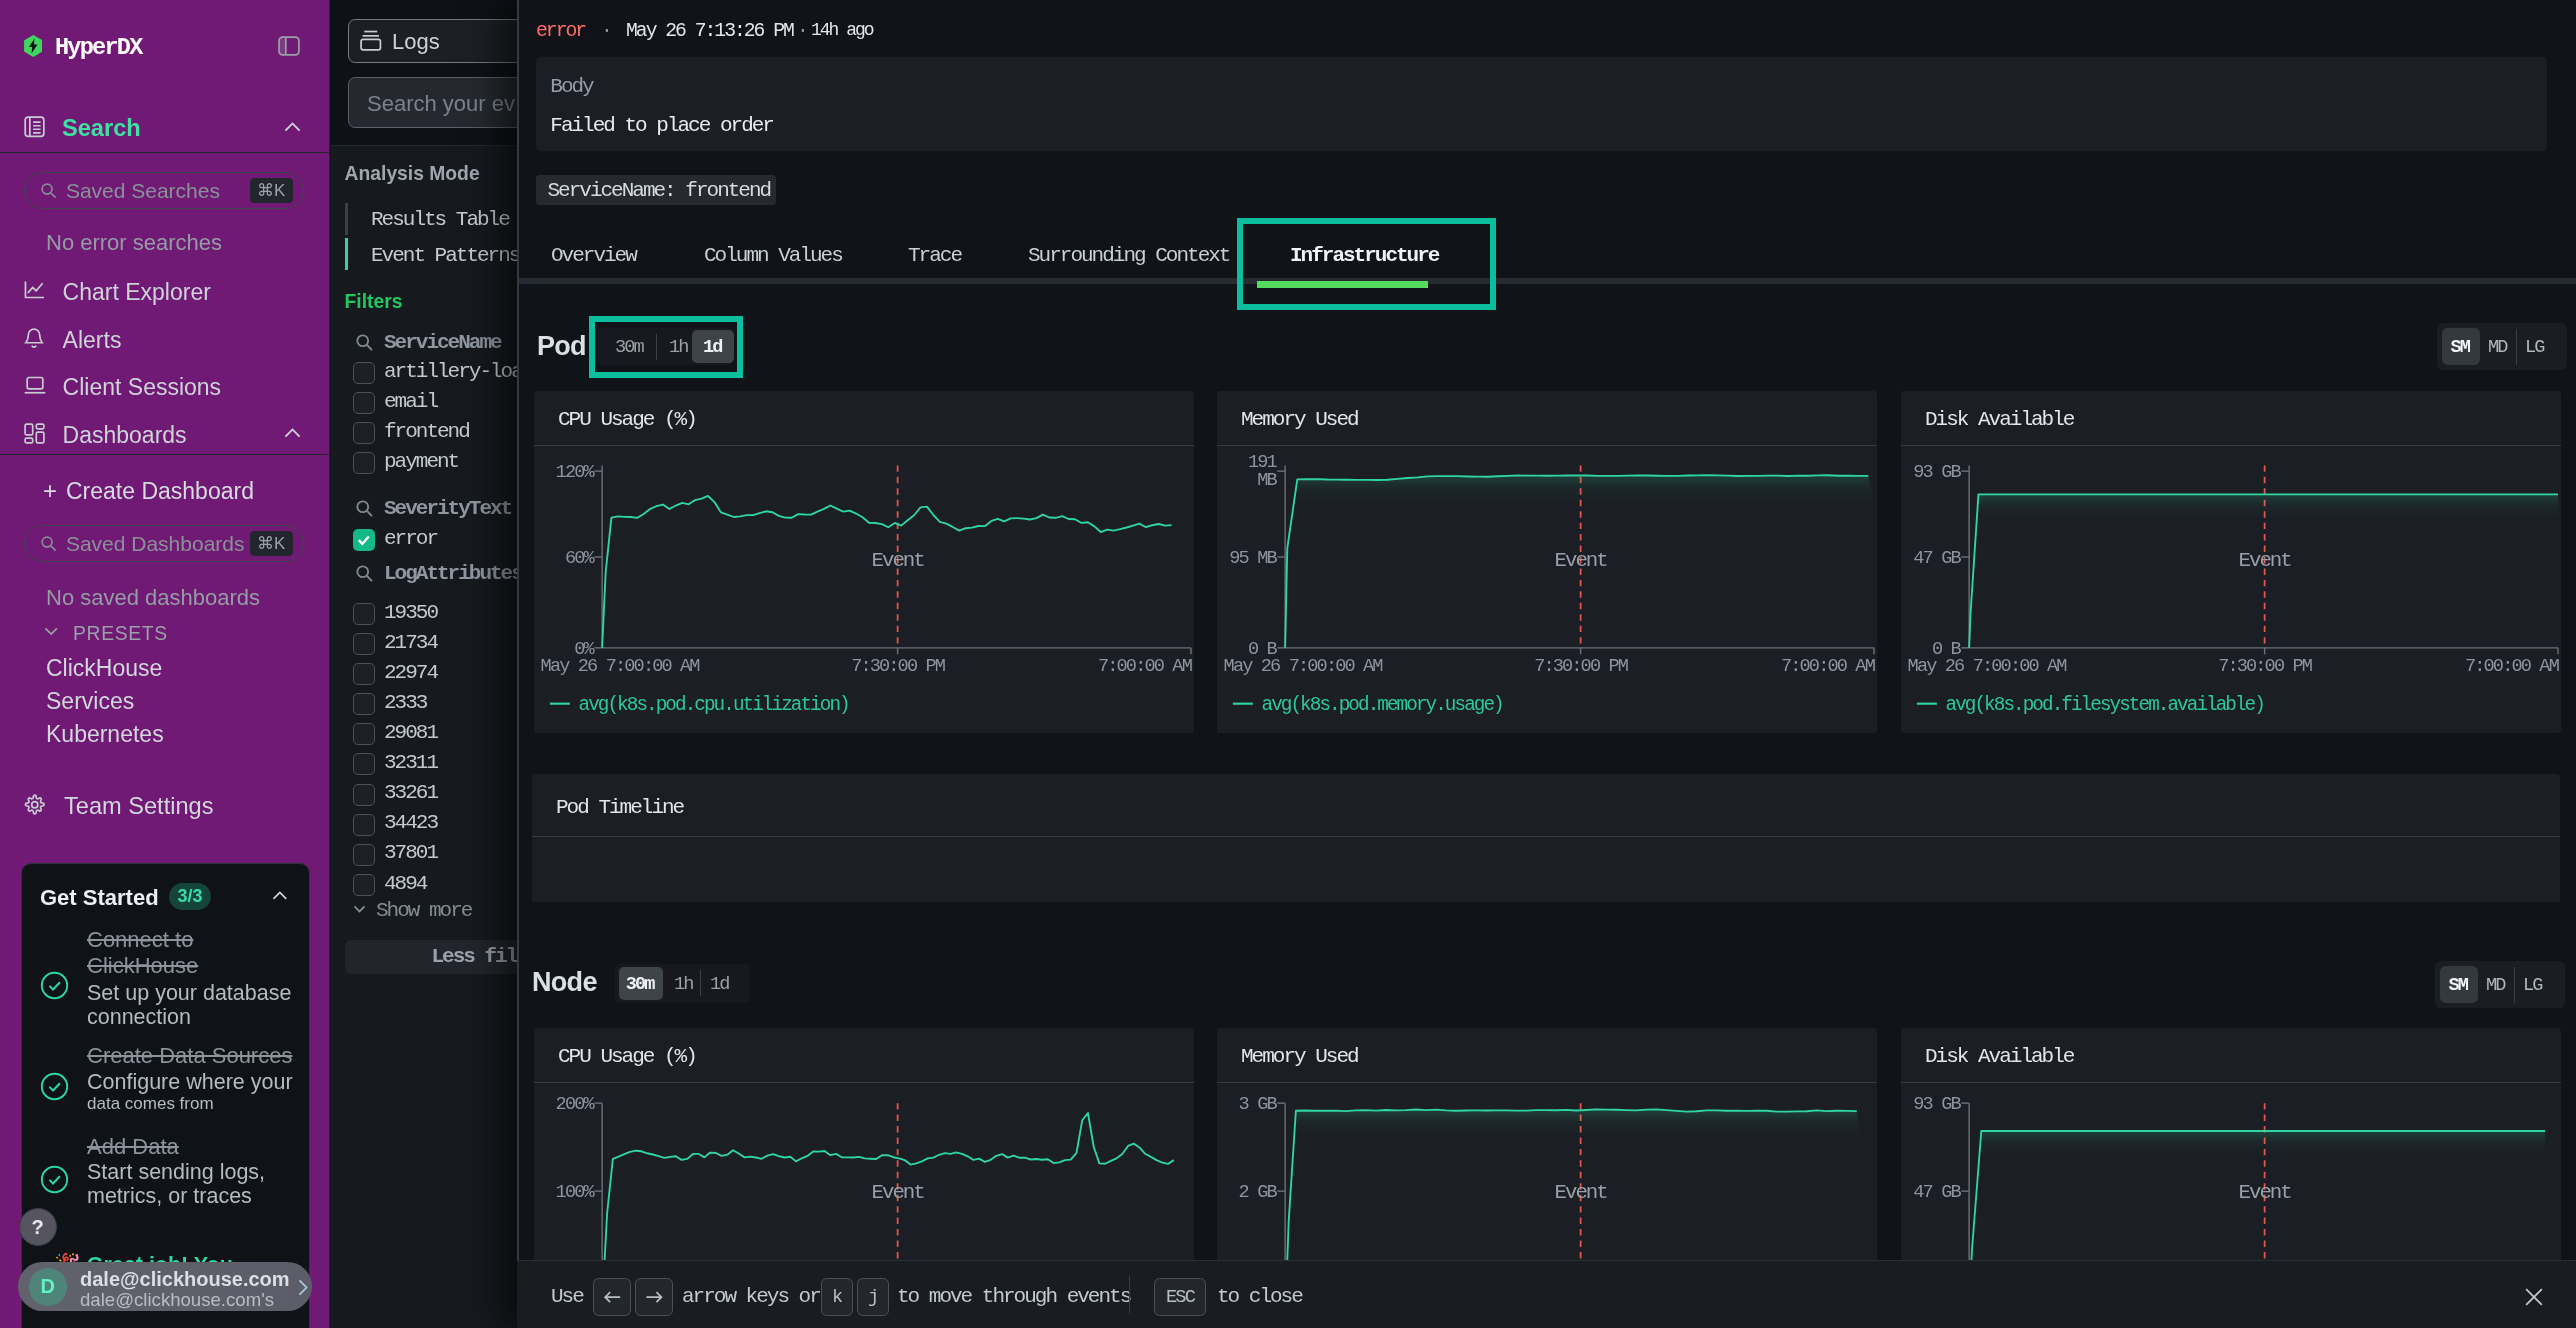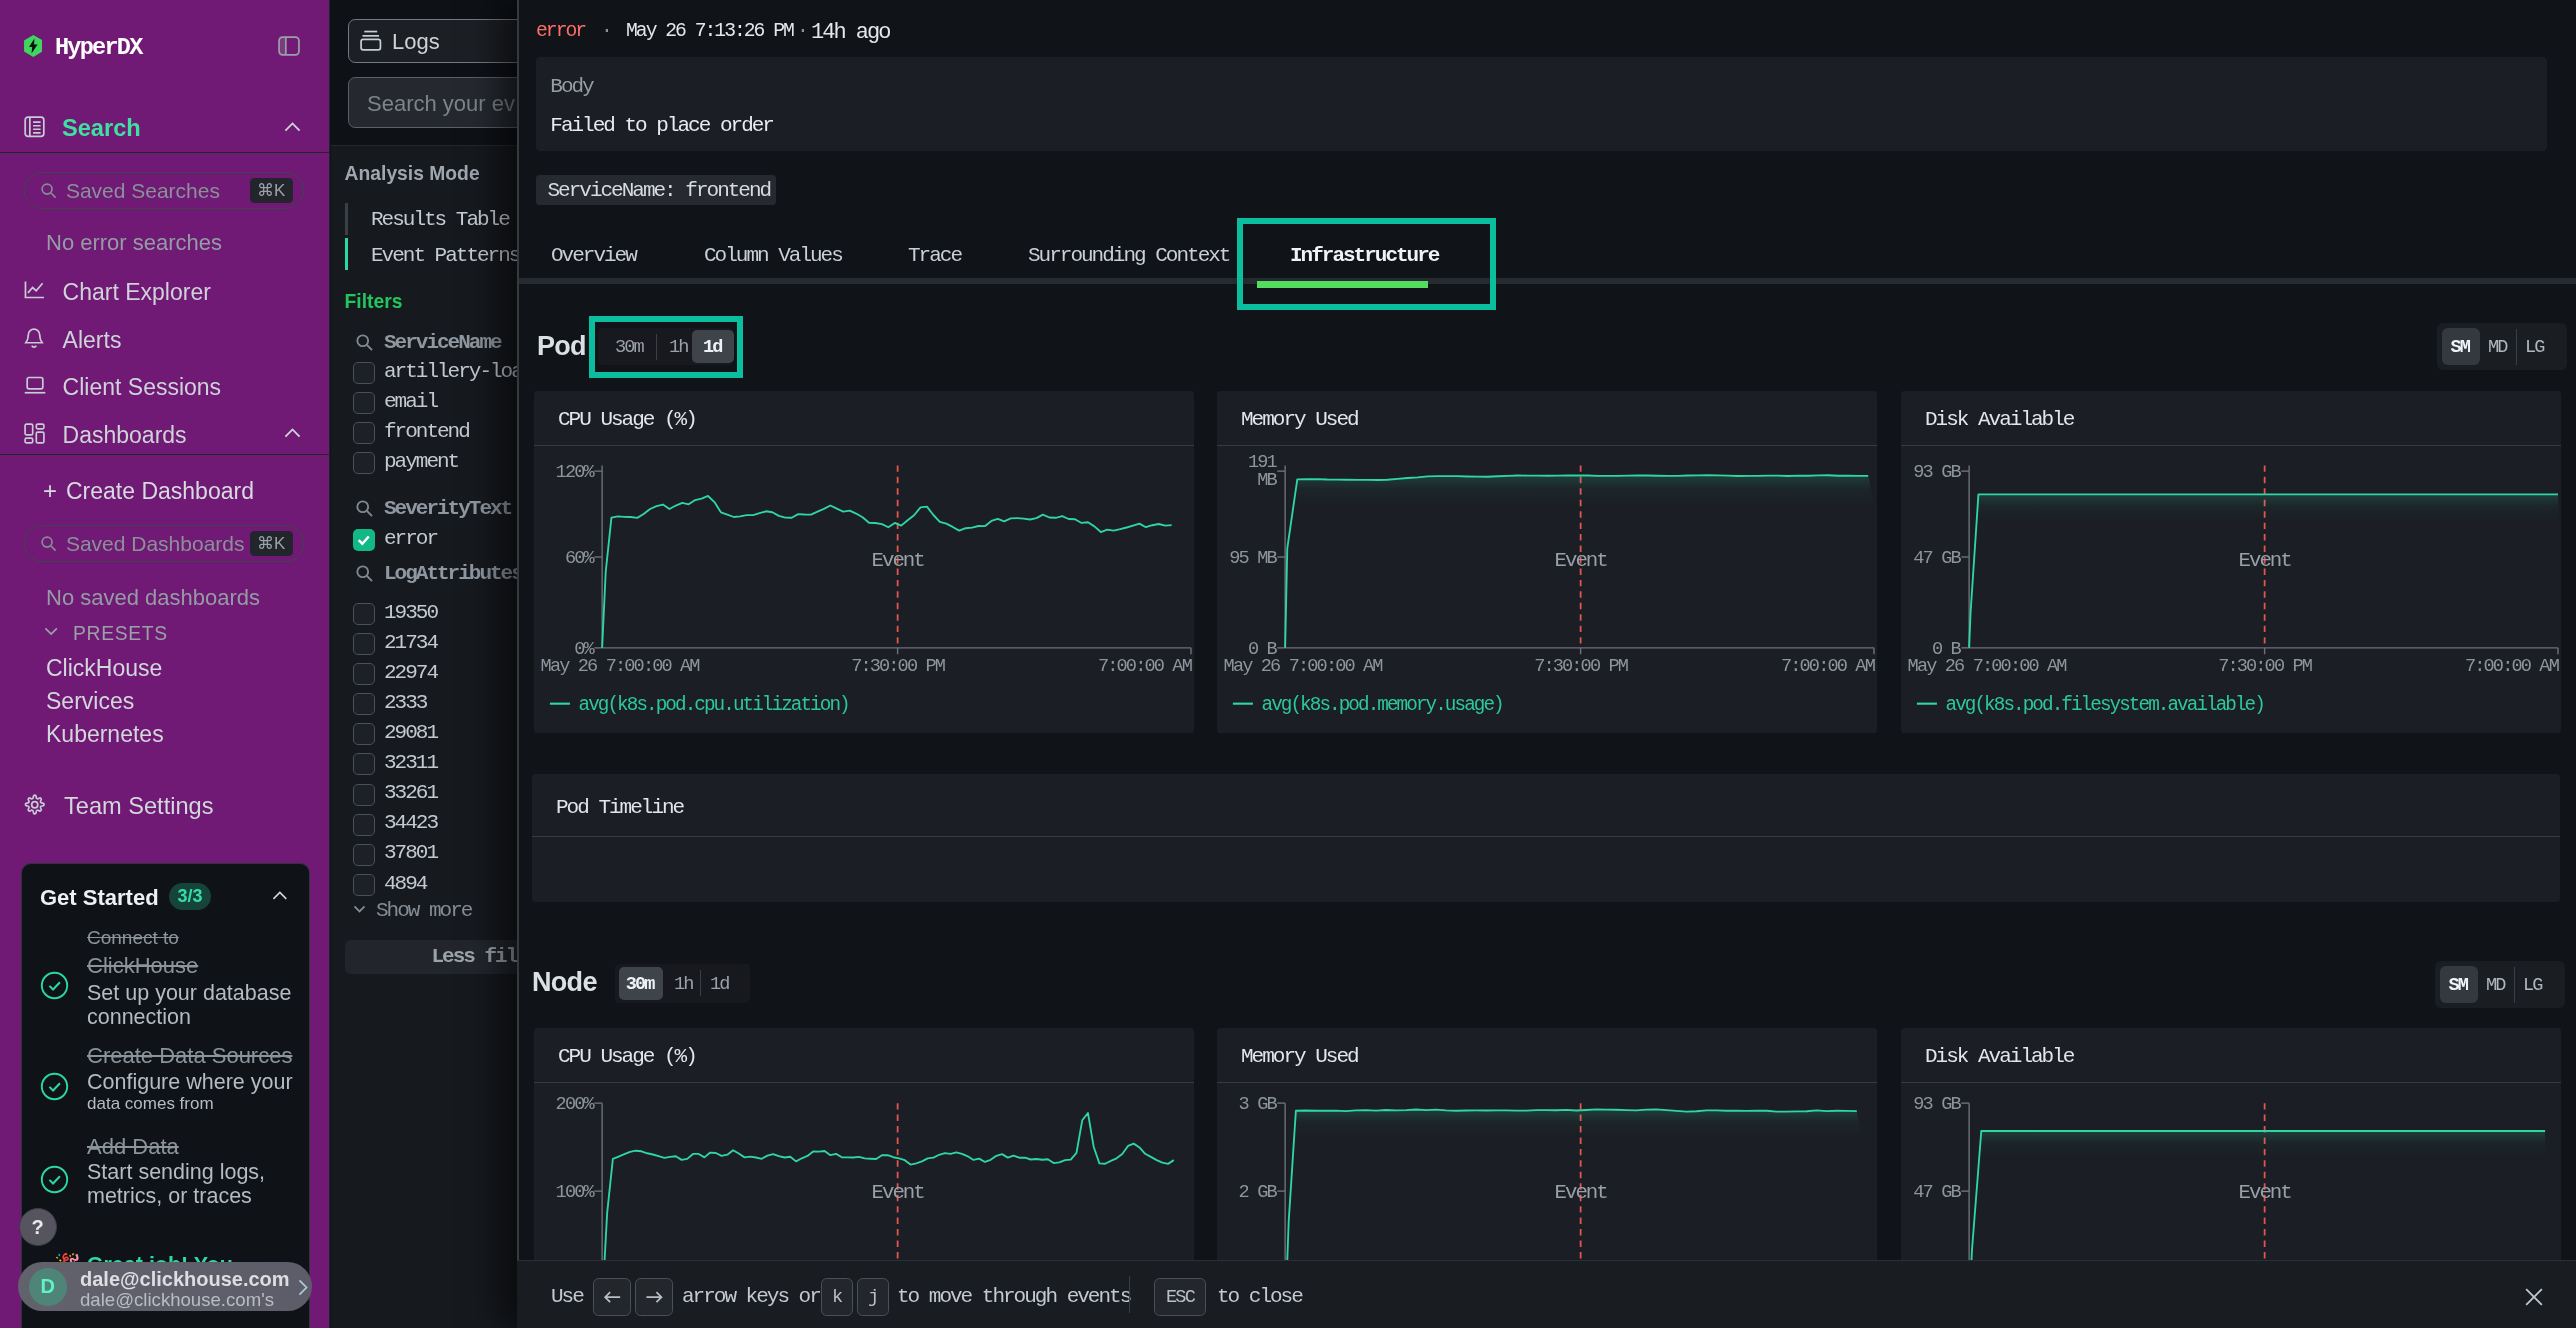--- a/index.html
+++ b/index.html
@@ -105,21 +105,21 @@
     <div class="abs" style="left:21px;top:863px;width:289px;height:590px;border:1.4px solid #2e343a;border-radius:10px;background:#0f1318">
       <div class="abs" style="left:18px;top:21px;font-size:22px;font-weight:bold;color:#eef1f4">Get Started</div>
       <div class="abs" style="left:147px;top:19.3px;width:42px;height:26.5px;background:#16433a;border-radius:13.6px;display:flex;align-items:center;justify-content:center;font-size:18px;font-weight:bold;color:#35dca6">3/3</div>
       <svg class="abs" style="left:250px;top:26.5px" width="15.7" height="9.3" viewBox="0 0 22 13">
         <path d="M2 11L11 2L20 11" stroke="#cfd5da" stroke-width="2.4" fill="none"></path>
       </svg>
       <svg class="abs" style="left:18px;top:107px" width="29" height="29" viewBox="0 0 40 40">
         <circle cx="20" cy="20" r="17.5" fill="none" stroke="#2bd99f" stroke-width="2.6"></circle>
         <path d="M13 20.5L18 25.5L27.5 15.5" fill="none" stroke="#2bd99f" stroke-width="2.8"></path>
       </svg>
-      <div class="abs" style="left:65px;top:63px;font-size:19px;color:#8b939b;text-decoration:line-through">Connect to</div>
+      <div class="abs" style="left:65px;top:63px;font-size:22px;color:#8b939b;text-decoration:line-through">Connect to</div>
       <div class="abs" style="left:65px;top:89px;font-size:22px;color:#8b939b;text-decoration:line-through">ClickHouse</div>
       <div class="abs" style="left:65px;top:117px;font-size:21.5px;color:#b4bbc2">Set up your database</div>
       <div class="abs" style="left:65px;top:141px;font-size:21.5px;color:#b4bbc2">connection</div>
       <svg class="abs" style="left:18px;top:208px" width="29" height="29" viewBox="0 0 40 40">
         <circle cx="20" cy="20" r="17.5" fill="none" stroke="#2bd99f" stroke-width="2.6"></circle>
         <path d="M13 20.5L18 25.5L27.5 15.5" fill="none" stroke="#2bd99f" stroke-width="2.8"></path>
       </svg>
       <div class="abs" style="left:65px;top:179px;font-size:22px;color:#8b939b;text-decoration:line-through">Create Data Sources</div>
       <div class="abs" style="left:65px;top:206px;font-size:21.5px;color:#b4bbc2">Configure where your</div>
       <div class="abs" style="left:65px;top:230px;font-size:17px;color:#b4bbc2">data comes from</div>
@@ -211,21 +211,21 @@
     <svg class="abs" style="left:21.5px;top:905px" width="13" height="8.6" viewBox="0 0 18 12">
       <path d="M2 2L9 9L16 2" stroke="#848c94" stroke-width="2.4" fill="none"></path>
     </svg>
     <div class="abs mono" style="left:45px;top:899px;color:#848c94">Show more</div>
     <div class="abs" style="left:13.6px;top:940px;width:301px;height:34px;background:#22262c;border-radius:5.7px;text-align:center"><span class="mono" style="line-height:34px;font-weight:bold;color:#9aa2aa">Less filters</span></div>
   </div><div class="abs" style="left:517px;top:0;width:2059px;height:1328px;background:#101419;border-left:2.1px solid #343a40;box-shadow:-18px 0 32px rgba(0,0,0,.55)">
     <div class="abs" style="left:17px;top:20px;font-family:'Liberation Mono',monospace;letter-spacing:-2px;font-size:19.7px;color:#ff6e66">error</div>
     <div class="abs" style="left:82px;top:20px;font-family:'Liberation Mono',monospace;letter-spacing:-2px;font-size:19.7px;color:#8b9299">·</div>
     <div class="abs" style="left:107px;top:20px;font-family:'Liberation Mono',monospace;letter-spacing:-2px;font-size:19.7px;color:#e3e7ea">May 26 7:13:26 PM</div>
     <div class="abs" style="left:278px;top:20px;font-family:'Liberation Mono',monospace;letter-spacing:-2px;font-size:19.7px;color:#8b9299">·</div>
-    <div class="abs" style="left:292px;top:20px;font-family:'Liberation Mono',monospace;letter-spacing:-2px;font-size:22px;color:#e3e7ea">14h ago</div>
+    <div class="abs" style="left:292px;top:20px;font-family:'Liberation Mono',monospace;letter-spacing:-2px;font-size:18px;color:#e3e7ea">14h ago</div>
     <div class="abs" style="left:17px;top:57px;width:2011px;height:94px;background:#1b1f25;border-radius:4.3px">
       <div class="abs mono" style="left:14.3px;top:18px;color:#959da5">Body</div>
       <div class="abs mono" style="left:14.3px;top:57px;color:#e8ebee">Failed to place order</div>
     </div>
     <div class="abs" style="left:16.5px;top:175px;width:240px;height:30px;background:#262a30;border-radius:3.6px">
       <div class="mono" style="margin:3.6px 0 0 12px;color:#d6dbdf">ServiceName: frontend</div>
     </div>
     <div class="abs" style="left:0;top:278px;width:2059px;height:6.4px;background:#262b31"></div>
     <div class="abs mono" style="left:32px;top:244px;color:#c9cfd5">Overview</div>
     <div class="abs mono" style="left:185px;top:244px;color:#c9cfd5">Column Values</div>

